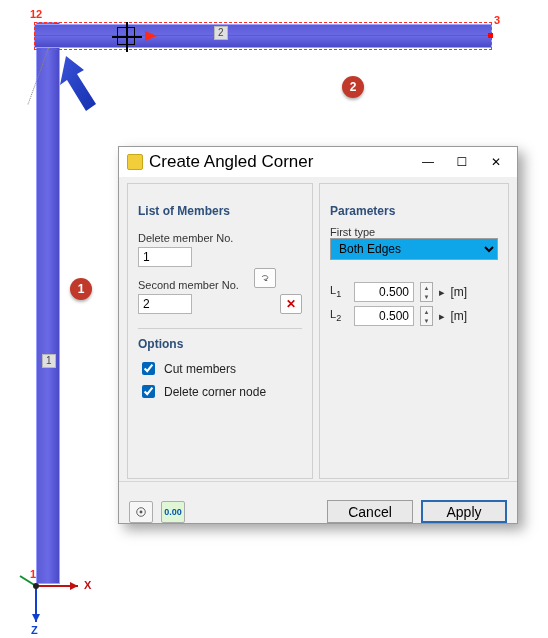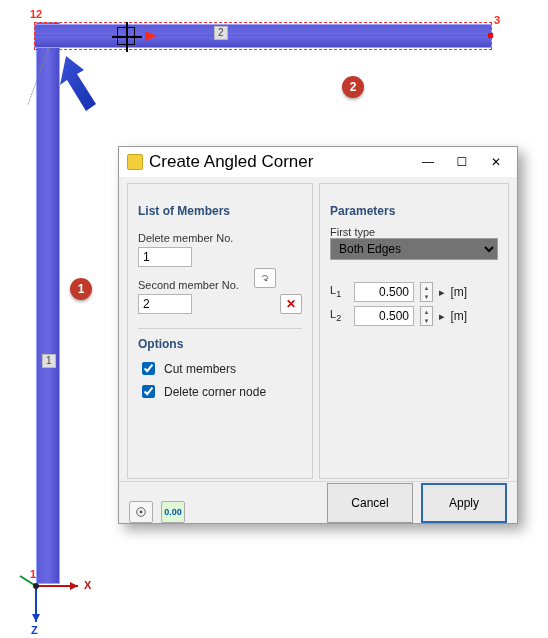--- a/index.html
+++ b/index.html
@@ -159,35 +159,35 @@
     text-align:right; padding:0 4px; font-size:12px;
   }
   .spin {
     width:13px;height:20px;border:1px solid #adadad;background:#f6f6f6;
     display:flex;flex-direction:column;
   }
   .spin div { flex:1; display:flex;align-items:center;justify-content:center; font-size:6px; color:#555; }
   .unitbtn { font-size:11px; color:#333; }
   .select {
     width:100%; height:22px;
-    background:#737373;border:1px solid #9e9e9e;
+    background:#0ea5e9;border:1px solid #9e9e9e;
     font-size:12px; padding:0 4px;
   }
   .opts { border-top:1px solid #cfcfcf; margin-top:8px; padding-top:8px; flex:1;}
   .chk { display:flex; align-items:center; gap:6px; margin:4px 0; font-size:12px;}
   .chk input { width:13px;height:13px; accent-color:#0066bb; }
   .dlg-foot {
     height:42px; display:flex; align-items:flex-end; padding:0 10px; gap:8px;
     border-top:1px solid #d5d5d5;
   }
   .dlg-foot .spacer{flex:1;}
   .btn {
-    height:40px; min-width:86px;
+    height:23px; min-width:86px;
     background:#e9e9e9;border:1px solid #9d9d9d;
-    font-size:12px; cursor:pointer;
+    font-size:14px; cursor:pointer;
   }
   .btn.primary { border:2px solid #2a68b2; }
   .toolbtn {
     width:24px;height:22px;border:1px solid #adadad;background:#f6f6f6;
     display:flex;align-items:center;justify-content:center;border-radius:2px;
   }
   .axis-lbl { position:absolute; font-size:11px; font-weight:bold; }
   .dotted-line {
     position:absolute;
     border-left:1px dotted #888;

